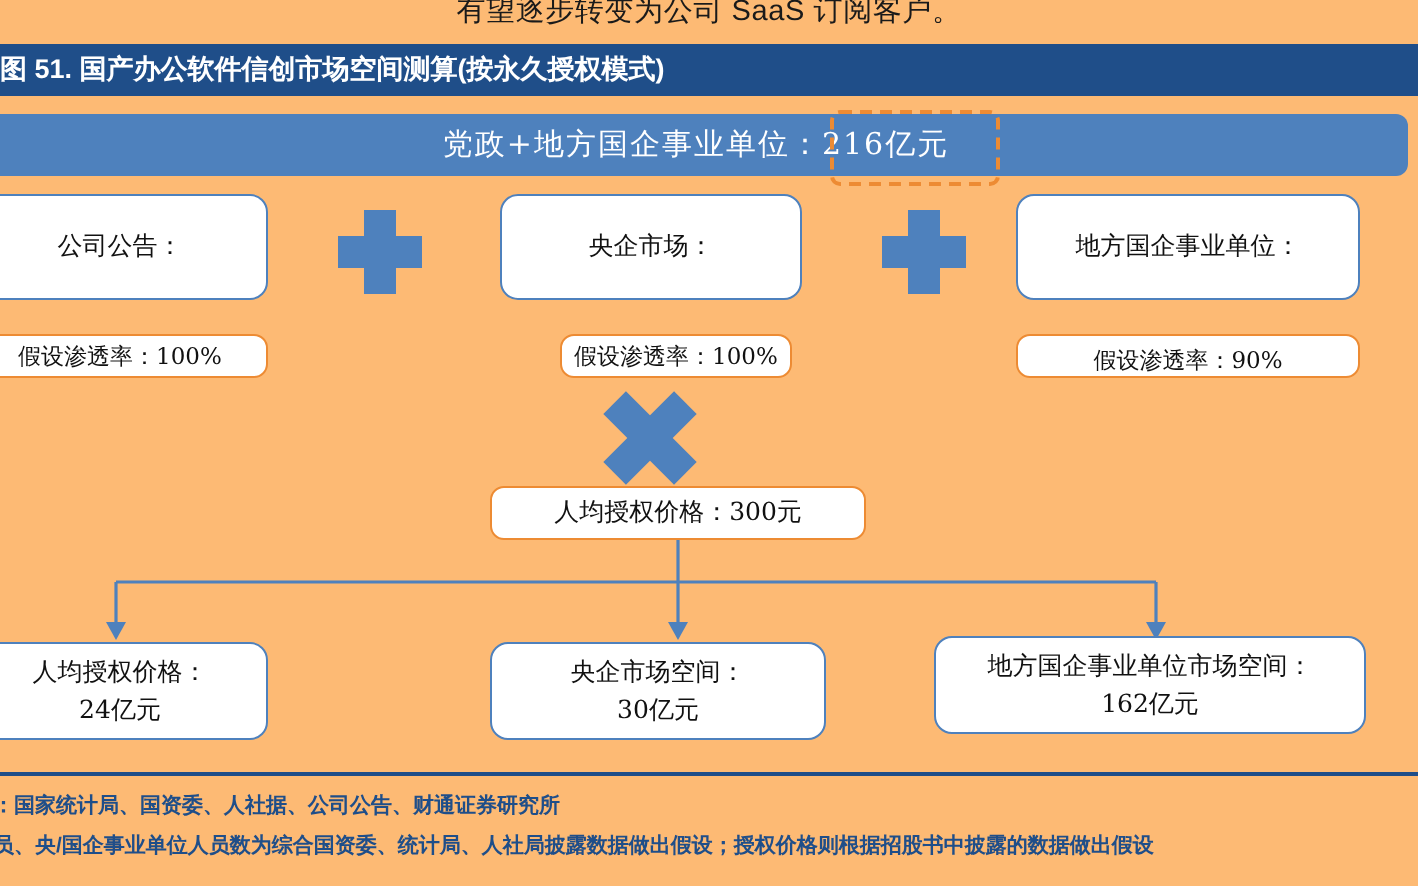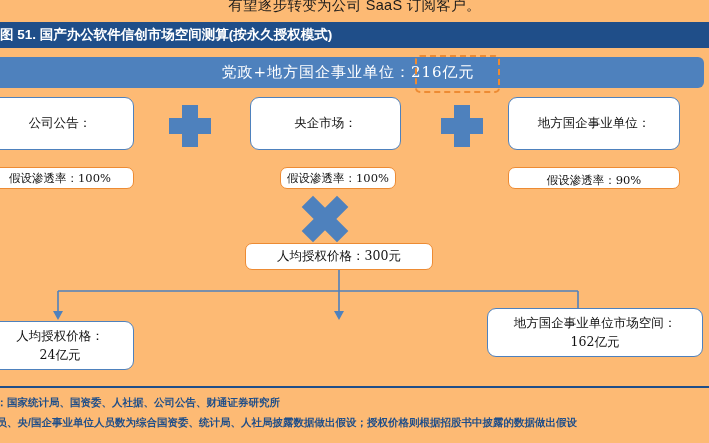--- a/index.html
+++ b/index.html
@@ -131,21 +131,21 @@
   #box-pen-0 { left: -14px; top: 167px; width: 148px; height: 22px; }
   #box-pen-1 { left: 280px; top: 167px; width: 116px; height: 22px; }
   #box-pen-2 { left: 508px; top: 167px; width: 172px; height: 22px; align-items: flex-end; }
 
   
   #box-price { left: 245px; top: 243px; width: 188px; height: 27px; font-size: 12.5px; }
 
   
   #box-result-0 { left: -14px; top: 321px; width: 148px; height: 49px; }
   #box-result-1 { left: 245px; top: 321px; width: 168px; height: 49px; }
-  #box-result-2 { left: 467px; top: 308px; width: 216px; height: 49px; margin-left: 20px; }
+  #box-result-2 { left: 467px; top: 318px; width: 216px; height: 49px; }
 
   
   .plus-icon {
     position: absolute;
     width: 42px;
     height: 42px;
   }
   .plus-icon .bar-h,
   .plus-icon .bar-v {
     position: absolute;
@@ -271,20 +271,24 @@
   </div>
 
   <div class="box-orange" id="box-price">
     <span>人均授权价格：300元</span>
   </div>
 
   <div class="box-blue" id="box-result-0">
     <span>人均授权价格：</span>
     <span>24亿元</span>
   </div>
+  <div class="box-blue" id="box-result-1">
+    <span>央企市场空间：</span>
+    <span>30亿元</span>
+  </div>
   <div class="box-blue" id="box-result-2">
     <span>地方国企事业单位市场空间：</span>
     <span>162亿元</span>
   </div>
 
   <div class="footer-rule"></div>
   <div class="footer-line" id="footer-source">源：国家统计局、国资委、人社据、公司公告、财通证券研究所</div>
   <div class="footer-line" id="footer-note">务员、央/国企事业单位人员数为综合国资委、统计局、人社局披露数据做出假设；授权价格则根据招股书中披露的数据做出假设</div>
 
 </div>

